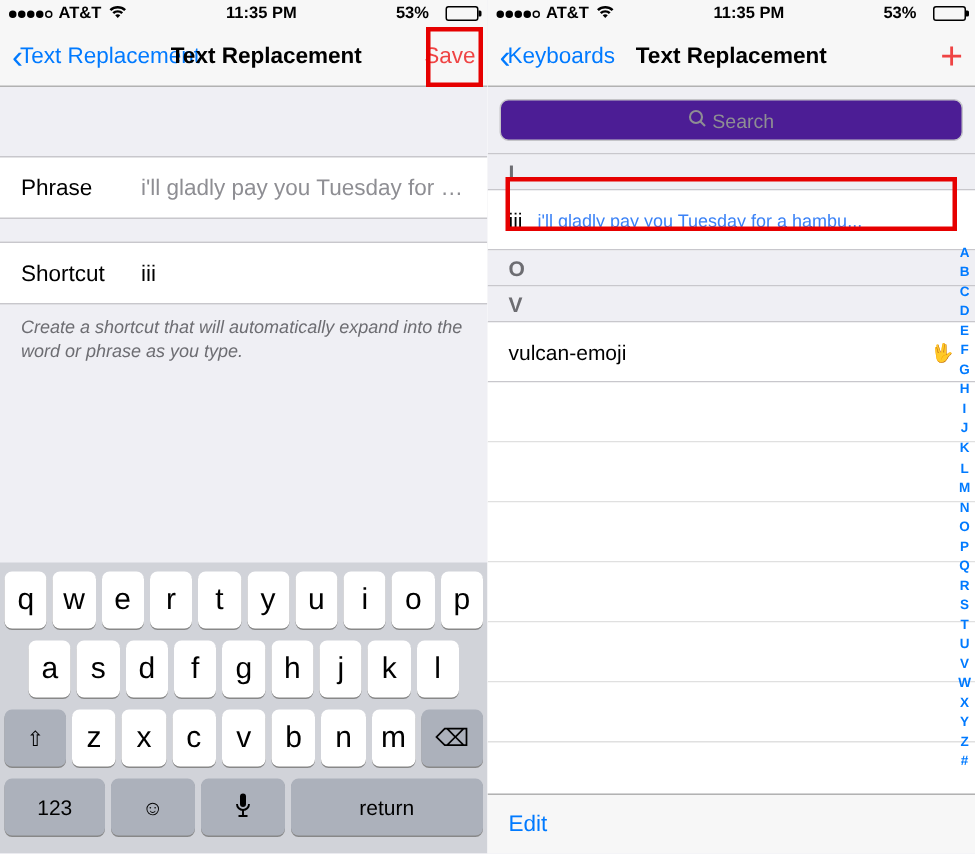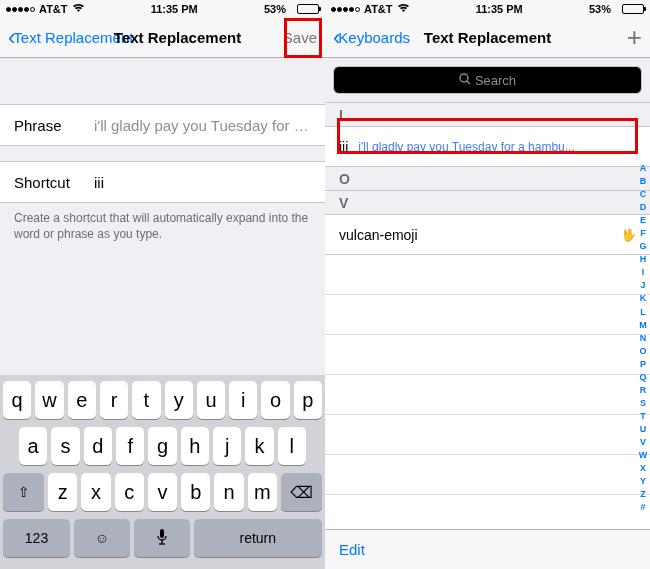--- a/index.html
+++ b/index.html
@@ -59,21 +59,21 @@
   }
   .nav-back { color: #007aff; display: flex; align-items: center; font-size: 15px; cursor: pointer; }
   .chev { font-size: 22px; line-height: 1; margin-right: -2px; font-weight: 300; }
   .nav-title {
     position: absolute; left: 0; right: 0;
     text-align: center;
     font-weight: 600;
     font-size: 15px;
     pointer-events: none;
   }
-  .nav-right { color: #737373; font-size: 15px; cursor: pointer; }
+  .nav-right { color: #ef4444; font-size: 15px; cursor: pointer; }
   .nav-right.plus { font-size: 26px; font-weight: 300; }
   .nav-title.shift { text-align: center; padding-left: 30px; }
   
   .hl {
     position: absolute;
     border: 3px solid #e60000;
     pointer-events: none;
     z-index: 10;
   }
   .hl1 { top: 18px; left: 284px; width:38px; height:40px; }
@@ -93,20 +93,21 @@
     margin-top: 16px;
   }
   .row-label { width: 80px; color: #000; }
   .row-value { color: #8e8e93; flex: 1; white-space: nowrap; overflow: hidden; text-overflow: ellipsis; }
   .row-value.dark { color: #000; }
   .footer-text {
     padding: 8px 14px;
     color: #6d6d72;
     font-size: 12px;
     line-height: 1.35;
+    font-style: italic;
   }
   
   .keyboard {
     position: absolute;
     bottom: 0; left: 0; right: 0;
     background: #d1d3d9;
     padding: 6px 3px 4px;
   }
   .krow { display: flex; justify-content: center; gap: 4px; margin-bottom: 8px; }
   .key {
@@ -126,21 +127,21 @@
   .krow2 { padding: 0 16px; }
   .key.mod { background: #acb1bb; font-size: 14px; }
   .key.wide { flex: 1.4; }
   .key.space { flex: 4; font-size: 14px; }
   .key.ret { flex: 2.3; font-size: 14px; background: #acb1bb; }
   .key.num { flex: 1.2; font-size: 14px; background: #acb1bb; }
   .key.small { font-size: 16px; }
   
   .search-wrap { padding: 8px 8px; background: #efeff4; border-bottom: 1px solid #c8c7cc; }
   .search {
-    background: #000000;
+    background: #4c1d95;
     border: 1px solid #c4c4c8;
     border-radius: 6px;
     height: 28px;
     display: flex;
     align-items: center;
     justify-content: center;
     color: #8e8e93;
     font-size: 13px;
     gap: 4px;
   }

